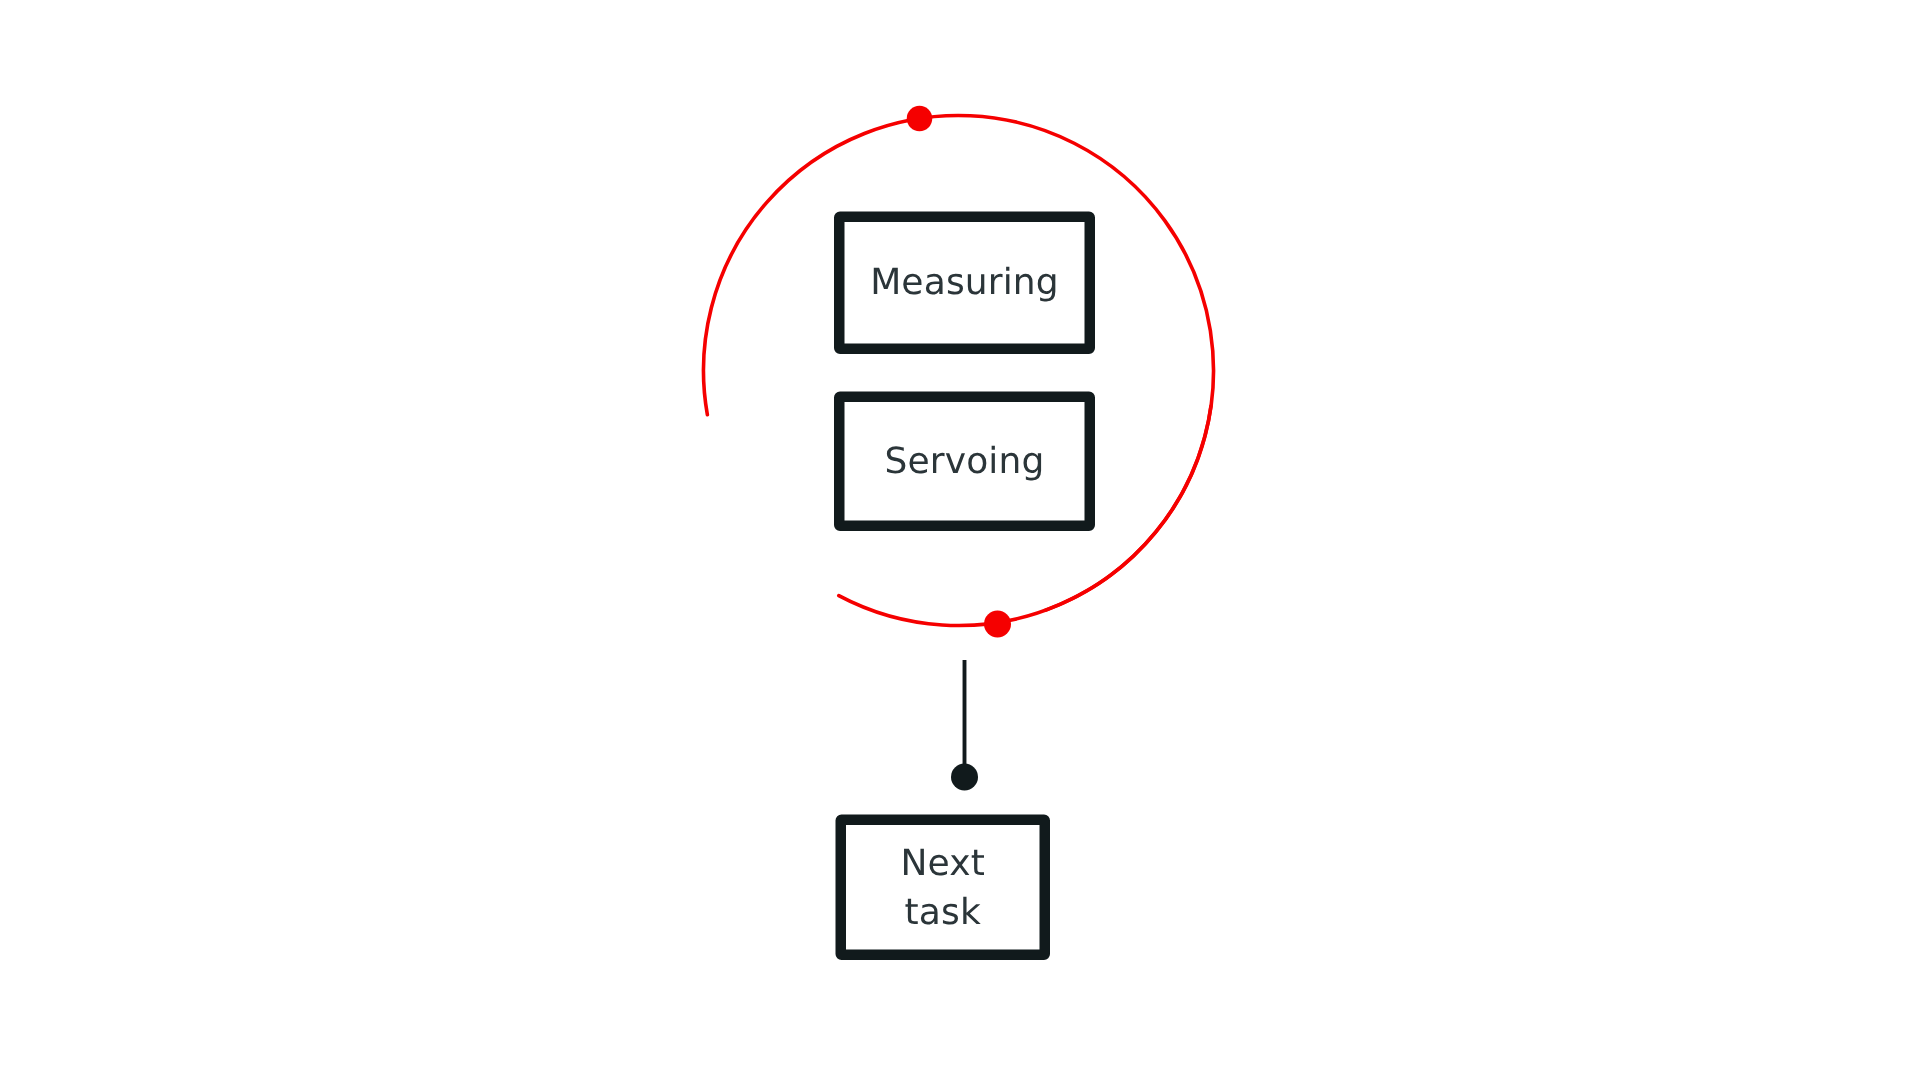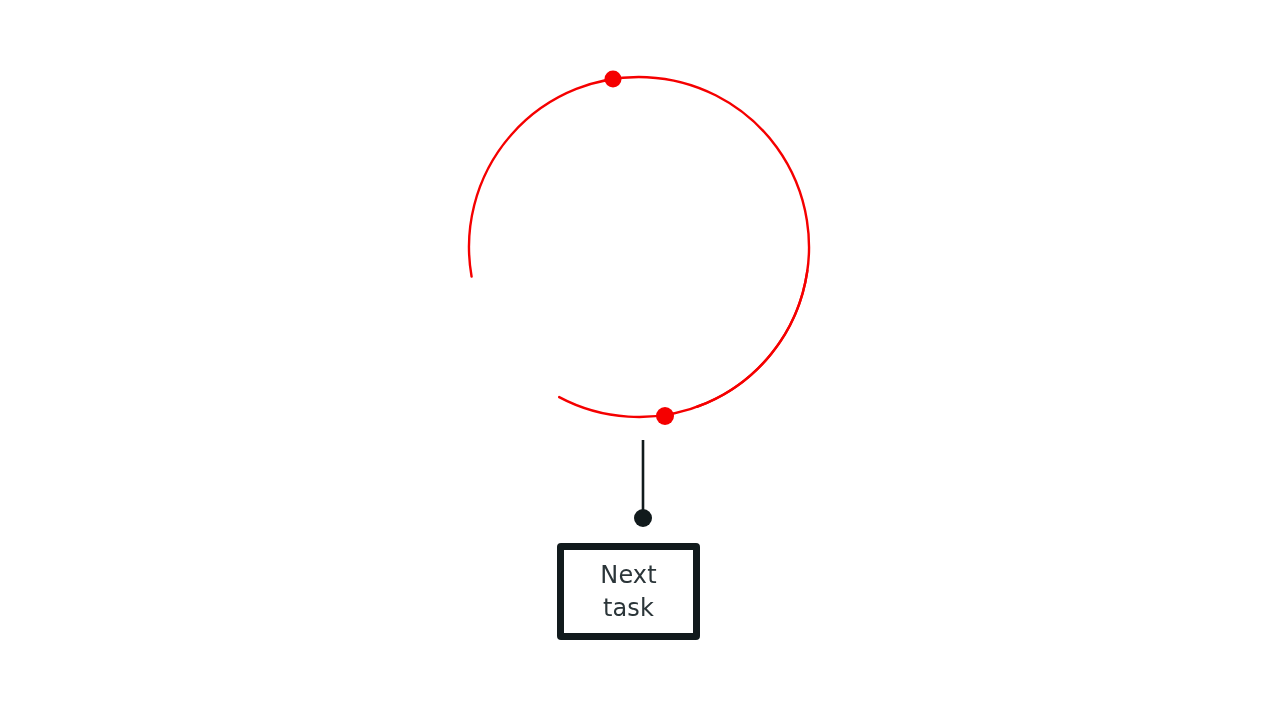--- a/index.html
+++ b/index.html
@@ -56,20 +56,26 @@
 
     <path id="loop-arc-secondary" fill="none" stroke="#f50000" stroke-width="2.4" stroke-linecap="round" d="M 807.35 270.66 A 170 170 0 0 1 697.14 406.75"></path>
 
     <circle id="loop-start-dot" cx="613" cy="79" r="8.5" fill="#f50000"></circle>
     <circle id="loop-end-dot" cx="665" cy="416" r="9" fill="#f50000"></circle>
 
     <line id="exit-connector-line" x1="643" y1="440" x2="643" y2="518" stroke="#111a1c" stroke-width="2.6" stroke-linecap="butt"></line>
     <circle id="exit-connector-dot" cx="643" cy="518" r="9" fill="#111a1c"></circle>
   </svg>
 
+  <div class="node-box" id="node-measuring" style="left: 556px; top: 141px; width: 174px; height: 95px; border-width: 7px; border-color: rgb(17, 26, 28); background: rgb(255, 255, 255);">
+    <span class="node-label" style="color: rgb(43, 53, 57); font-size: 24px;">Measuring</span>
+  </div>
 
+  <div class="node-box" id="node-servoing" style="left: 556px; top: 261px; width: 174px; height: 93px; border-width: 7px; border-color: rgb(17, 26, 28); background: rgb(255, 255, 255);">
+    <span class="node-label" style="color: rgb(43, 53, 57); font-size: 24px;">Servoing</span>
+  </div>
 
   <div class="node-box" id="node-next-task" style="left: 557px; top: 543px; width: 143px; height: 97px; border-width: 7px; border-color: rgb(17, 26, 28); background: rgb(255, 255, 255);">
     <span class="node-label" style="color: rgb(43, 53, 57); font-size: 24px;">Next
 task</span>
   </div>
 
 </div>
 
 </body></html>

